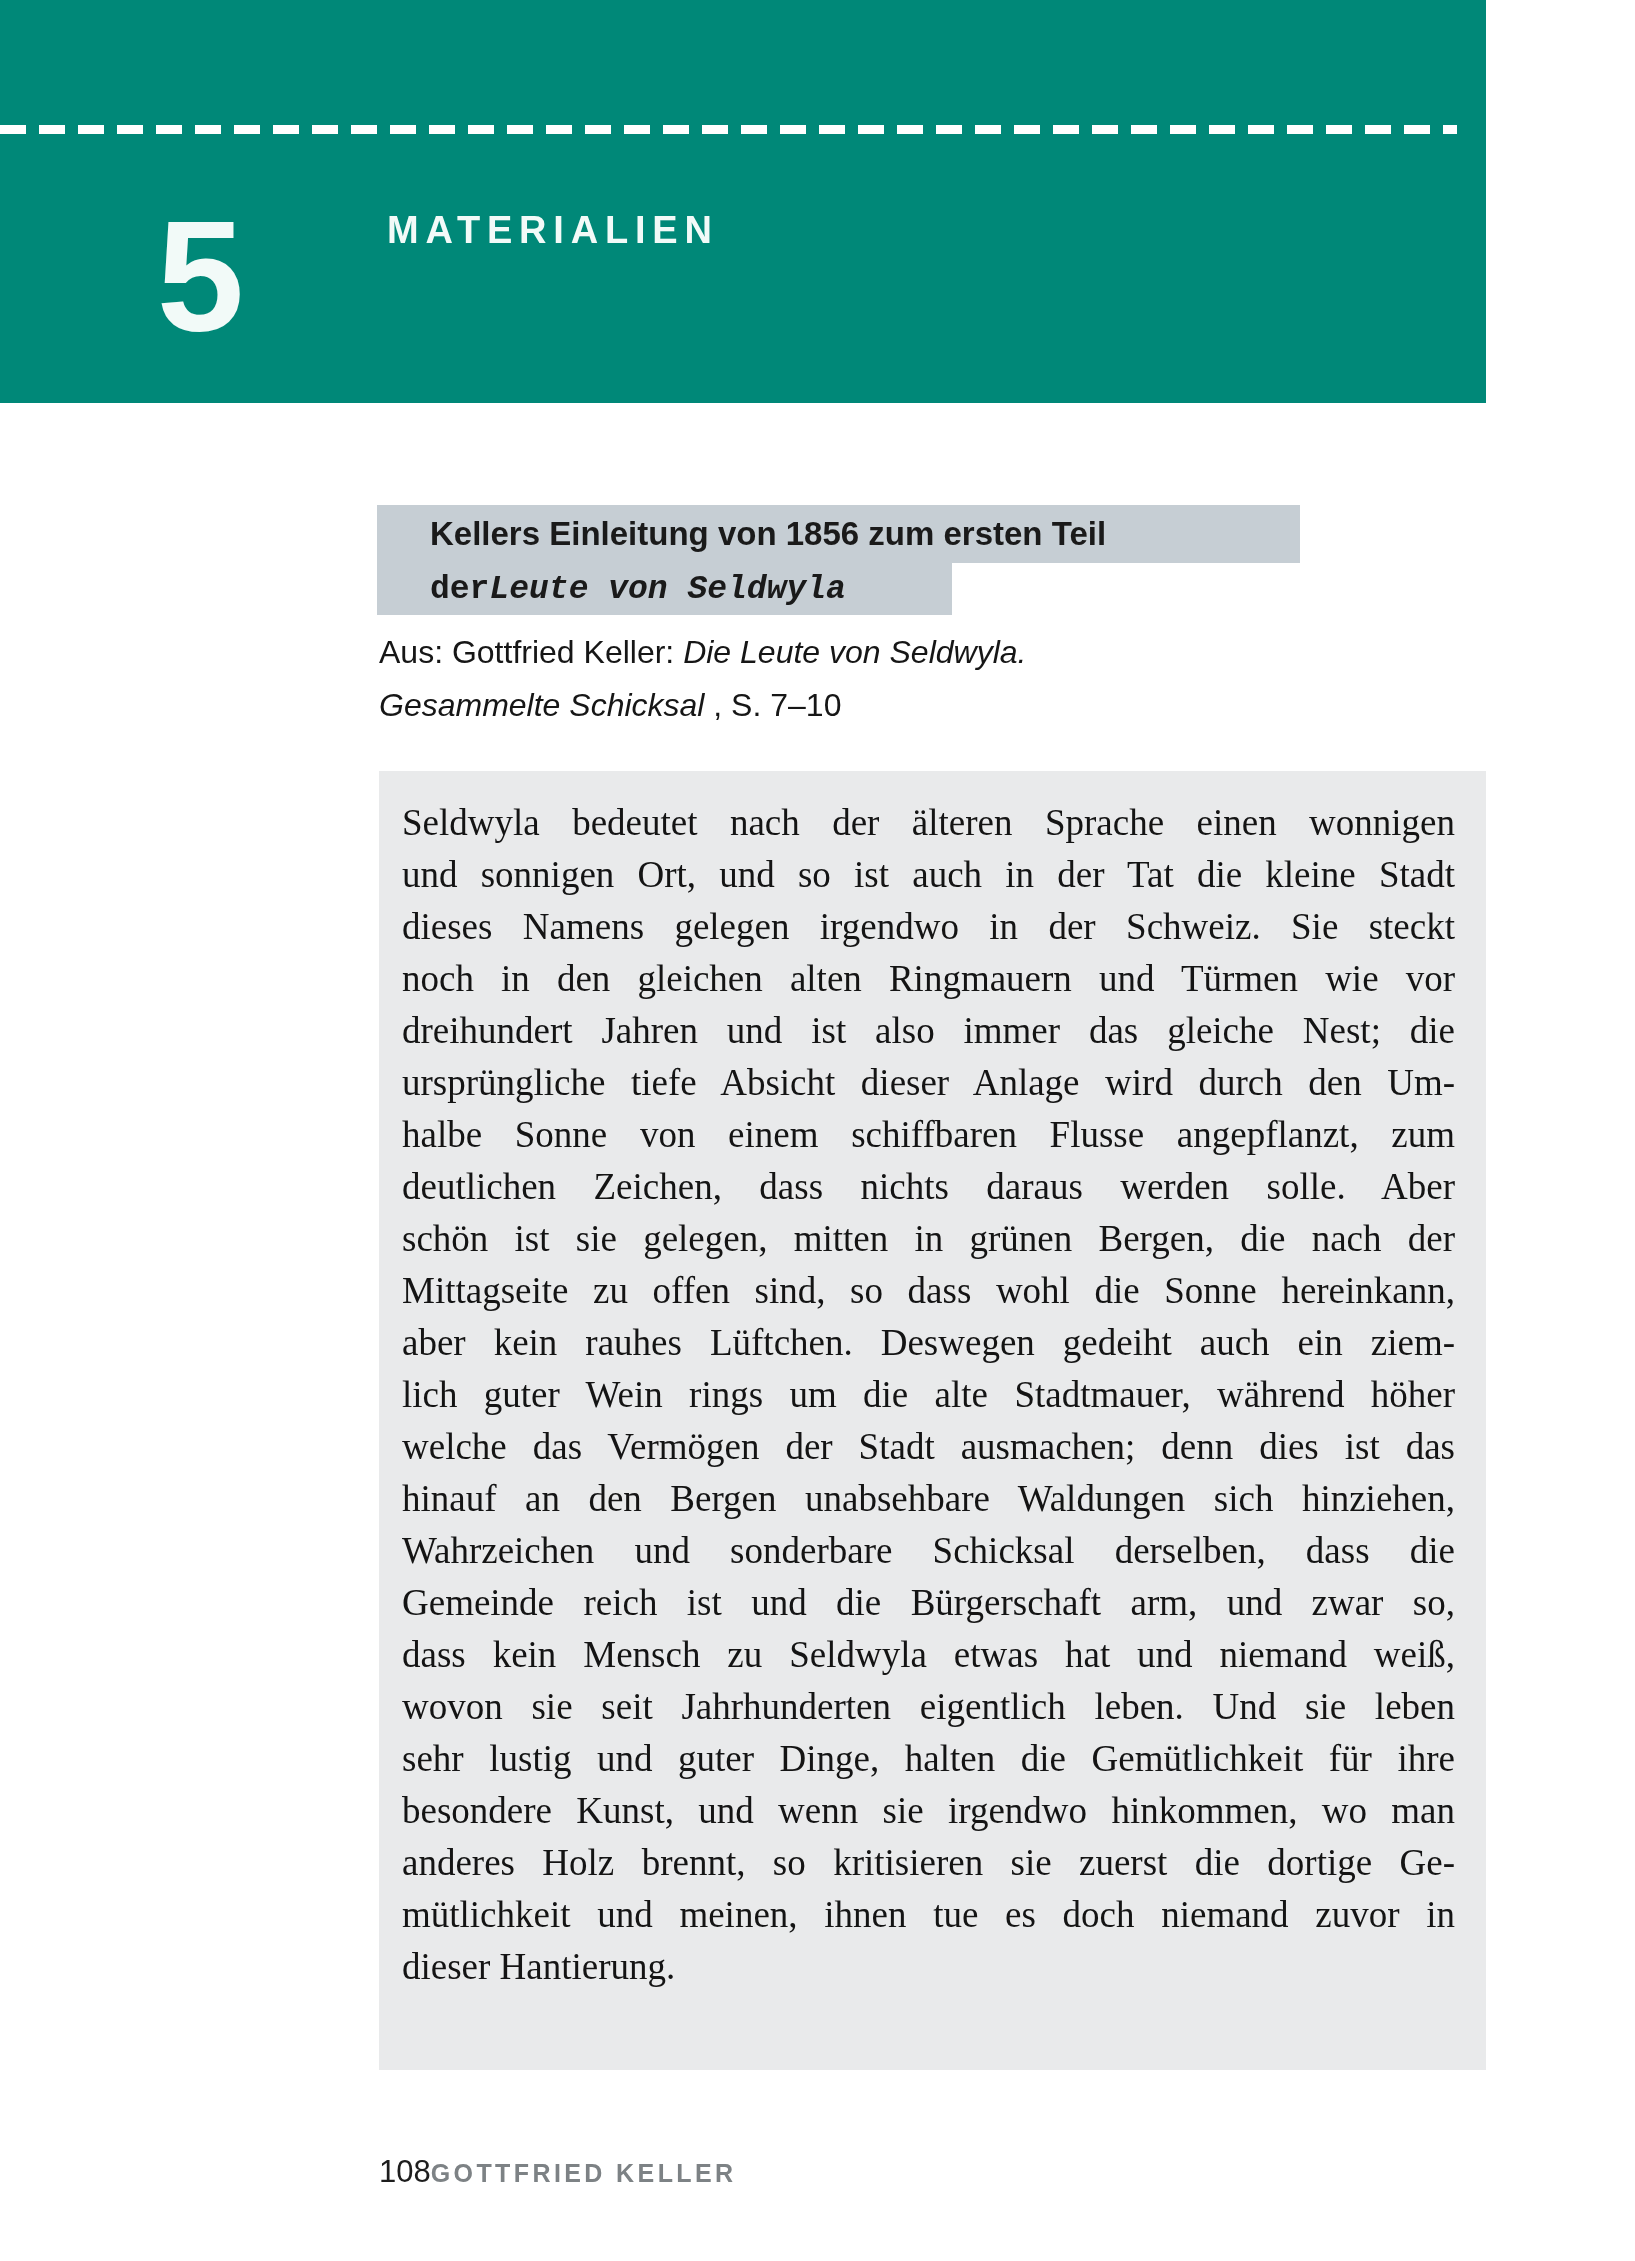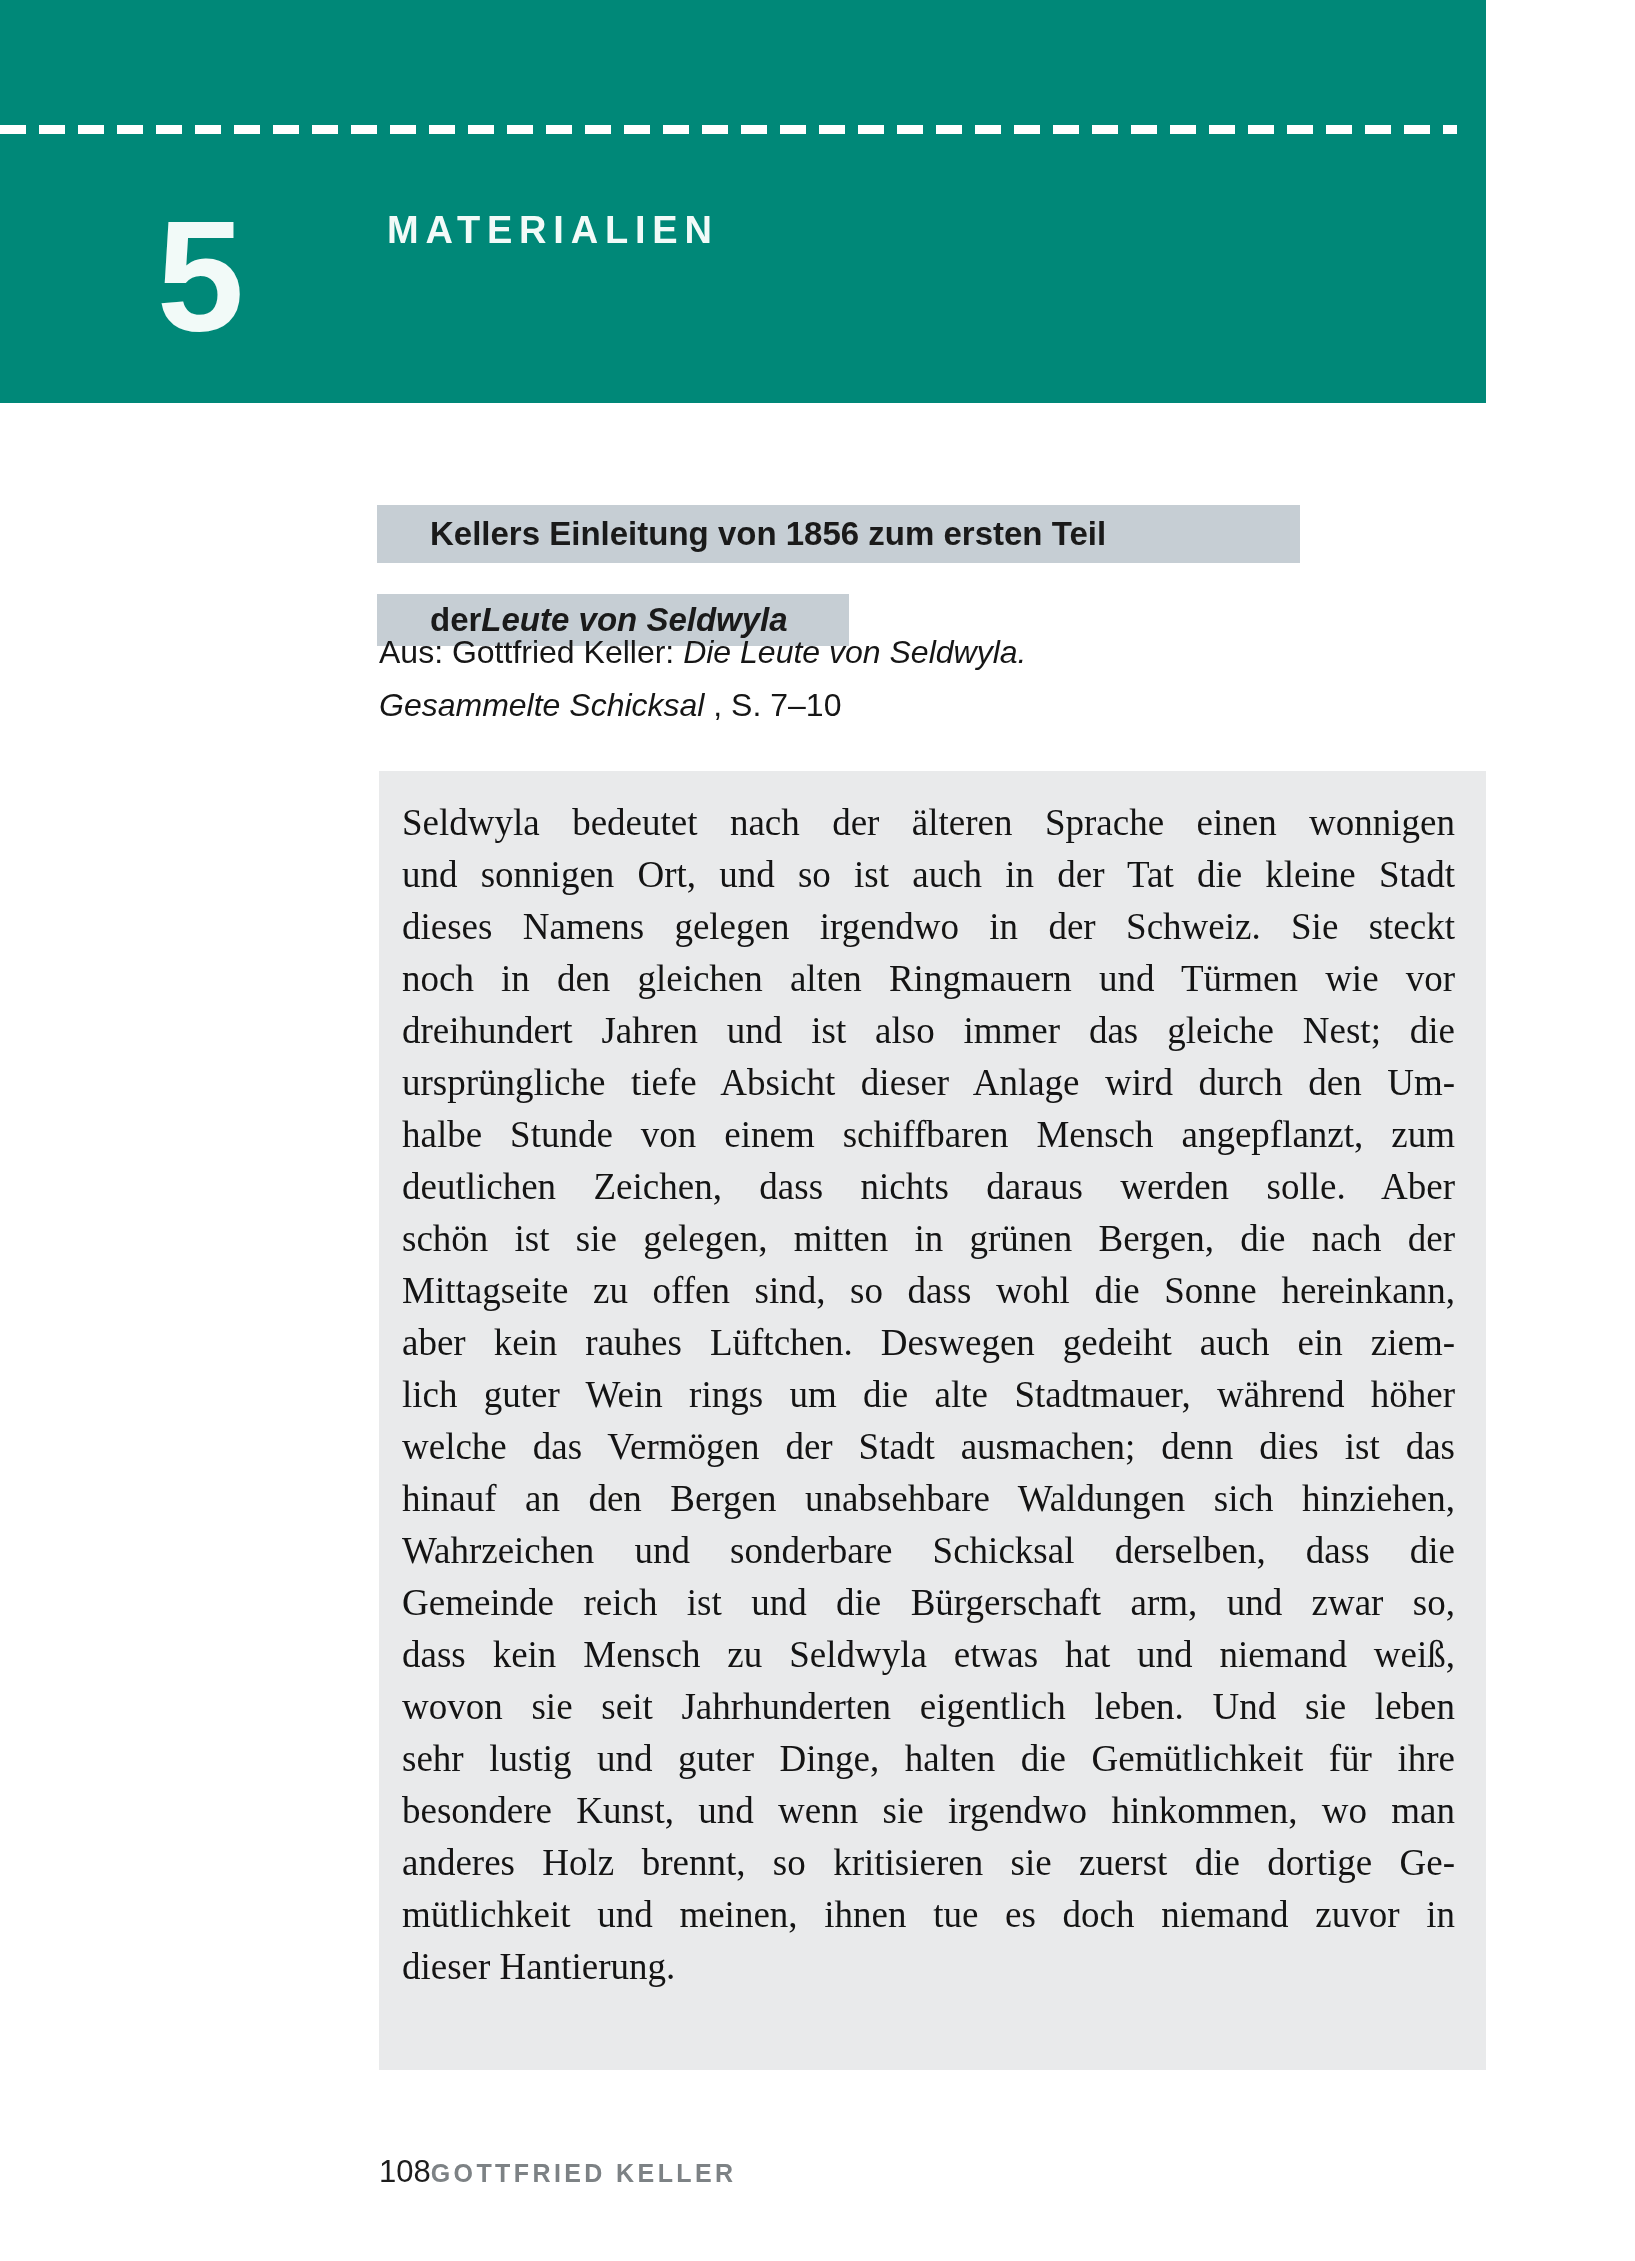--- a/index.html
+++ b/index.html
@@ -23,21 +23,21 @@
     display:flex; align-items:center;
     color:#f2faf8; font-size:38px; font-weight:700; letter-spacing:6.8px;
   }
   
   .hl-row {
     position:absolute; left:377px; background:#c6ced4;
     display:flex; align-items:center; padding-left:53px; box-sizing:border-box;
     font-weight:700; font-size:33px; color:#1a1a1a; white-space:nowrap;
   }
   .hl-row.row1 { top:505px; width:923px; height:58px; }
-  .hl-row.row2 { top:594px; width:472px;  height:52px; }
+  .hl-row.row2 { top:563px; width:575px;  height:52px;font-family:Liberation Mono, monospace; }
   .it { font-style:italic; }
   
   .source { position:absolute; left:379px; top:626px; font-size:32px; line-height:53px; color:#161616; }
   .src-line { white-space:nowrap; }
   
   .excerpt {
     position:absolute; left:379px; top:771px; width:1107px; height:1299px;
     background:#e9eaeb; box-sizing:border-box; padding:26px 31px 0 23px;
   }
   .excerpt .line {
@@ -86,21 +86,21 @@
   </div>
 
   <div class="excerpt">
     <div class="excerpt-text">
         <div class="line">Seldwyla bedeutet nach der älteren Sprache einen wonnigen</div>
         <div class="line">und sonnigen Ort, und so ist auch in der Tat die kleine Stadt</div>
         <div class="line">dieses Namens gelegen irgendwo in der Schweiz. Sie steckt</div>
         <div class="line">noch in den gleichen alten Ringmauern und Türmen wie vor</div>
         <div class="line">dreihundert Jahren und ist also immer das gleiche Nest; die</div>
         <div class="line">ursprüngliche tiefe Absicht dieser Anlage wird durch den Um-</div>
-        <div class="line">halbe Stunde von einem schiffbaren Mensch angepflanzt, zum</div>
+        <div class="line">halbe Sonne von einem schiffbaren Flusse angepflanzt, zum</div>
         <div class="line">deutlichen Zeichen, dass nichts daraus werden solle. Aber</div>
         <div class="line">schön ist sie gelegen, mitten in grünen Bergen, die nach der</div>
         <div class="line">Mittagseite zu offen sind, so dass wohl die Sonne hereinkann,</div>
         <div class="line">aber kein rauhes Lüftchen. Deswegen gedeiht auch ein ziem-</div>
         <div class="line">lich guter Wein rings um die alte Stadtmauer, während höher</div>
         <div class="line">welche das Vermögen der Stadt ausmachen; denn dies ist das</div>
         <div class="line">hinauf an den Bergen unabsehbare Waldungen sich hinziehen,</div>
         <div class="line">Wahrzeichen und sonderbare Schicksal derselben, dass die</div>
         <div class="line">Gemeinde reich ist und die Bürgerschaft arm, und zwar so,</div>
         <div class="line">dass kein Mensch zu Seldwyla etwas hat und niemand weiß,</div>

